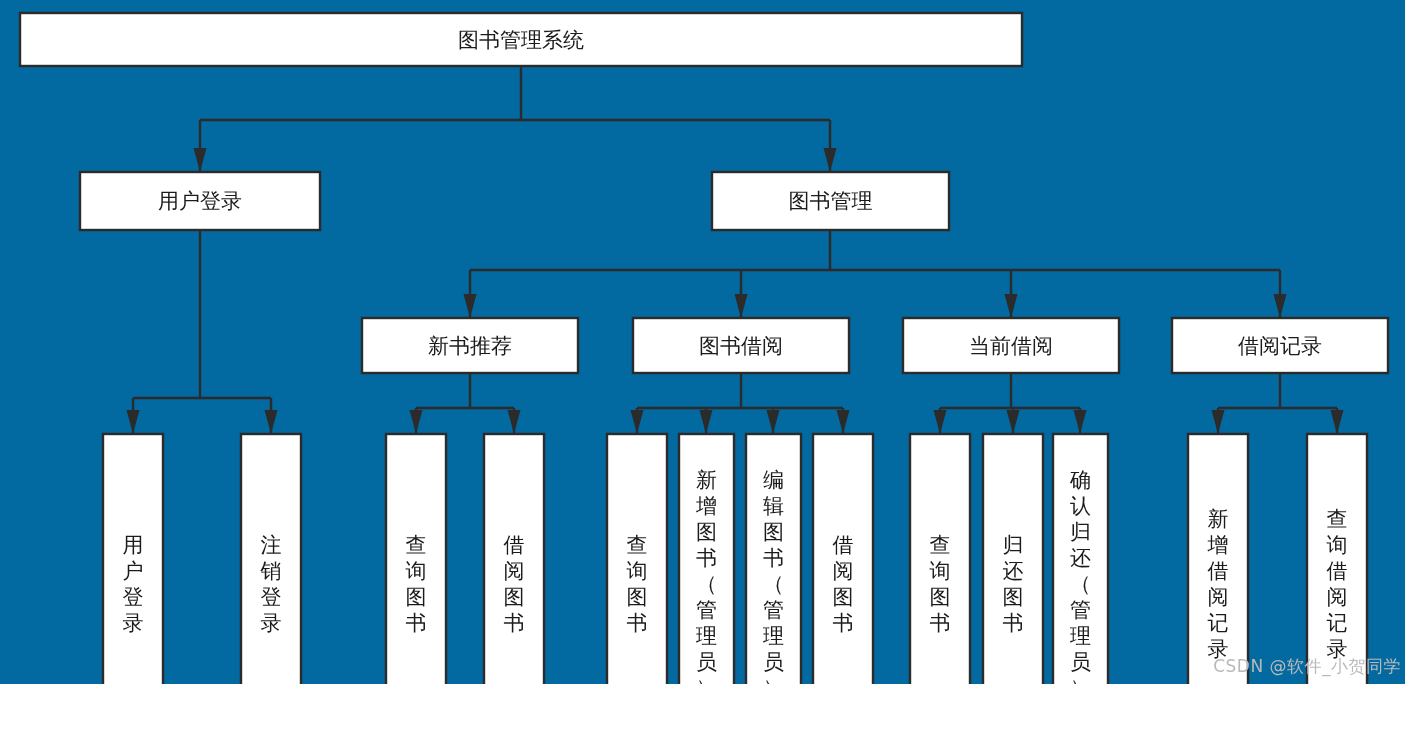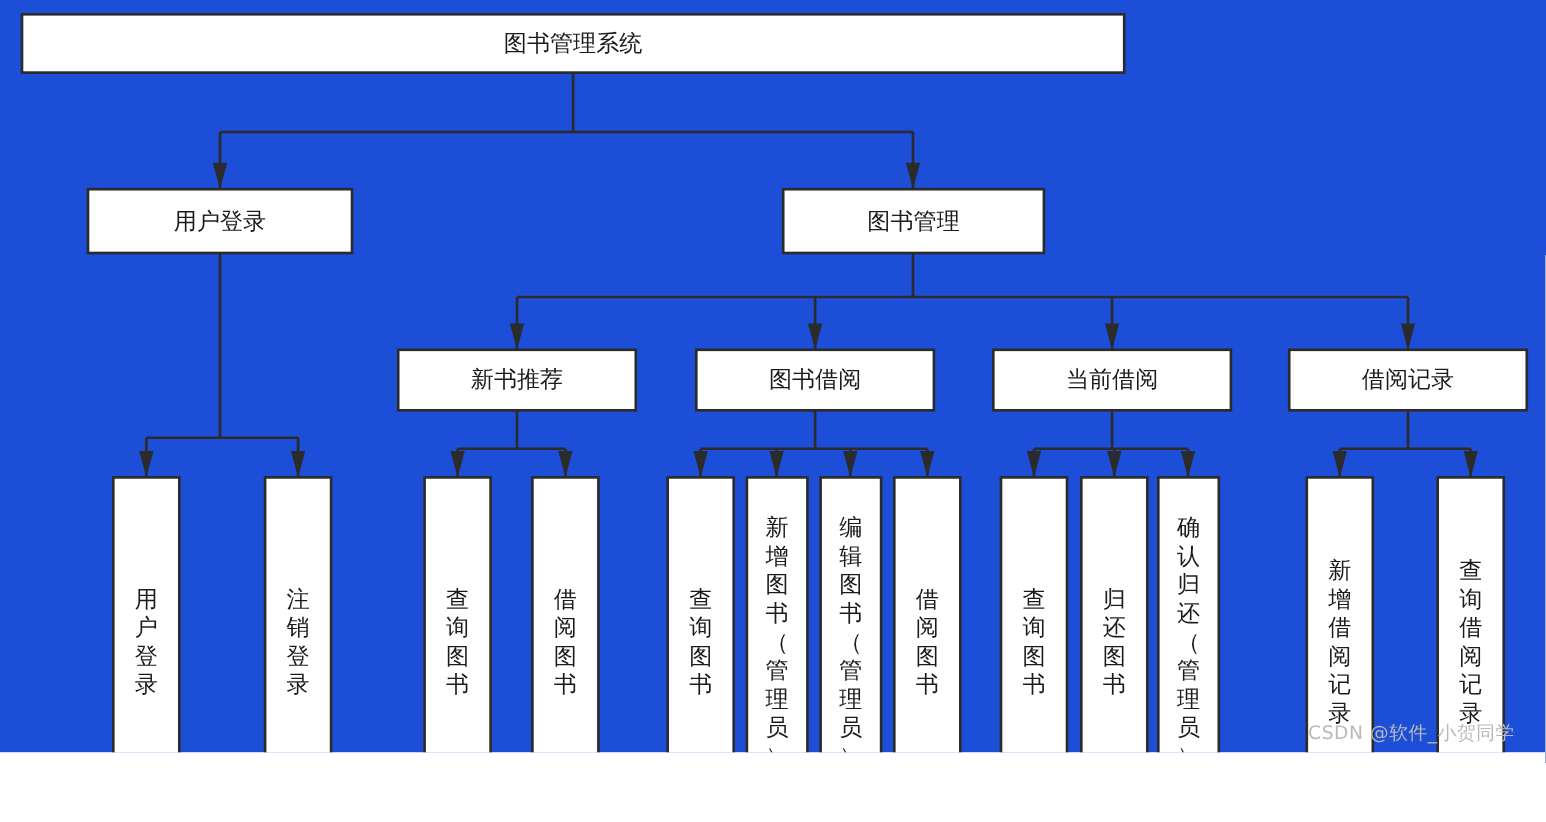--- a/index.html
+++ b/index.html
@@ -8,21 +8,21 @@
     padding: 0;
     background: #ffffff;
   }
   body {
     font-family: "DejaVu Sans", "Liberation Sans", sans-serif;
   }
   #diagram-root {
     position: relative;
     width: 1405px;
     height: 684px;
-    background: #1d4ed8;
+    background: #0369a1;
     overflow: hidden;
   }
   svg#tree-svg {
     position: absolute;
     left: 0;
     top: 0;
     width: 1405px;
     height: 747px;
     display: block;
   }
@@ -50,21 +50,21 @@
     dominant-baseline: middle;
   }
   .node-label-v {
     font-family: "DejaVu Sans", "Liberation Sans", sans-serif;
     font-size: 21px;
     fill: #1b1b1b;
     text-anchor: middle;
   }
   .watermark-text {
     position: absolute;
-    right: 28px;
+    right: 4px;
     bottom: 6px;
     font-family: "DejaVu Sans", "Liberation Sans", sans-serif;
     font-size: 17px;
     color: #b9b9b9;
     letter-spacing: 0.5px;
     white-space: nowrap;
     user-select: none;
   }
 </style>
 </head>

